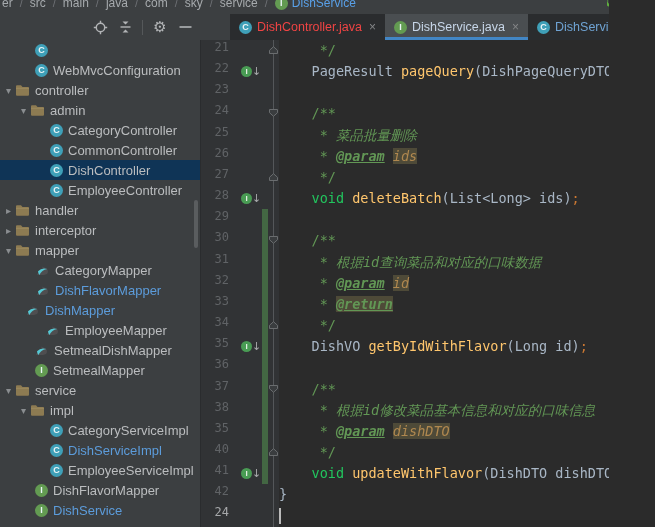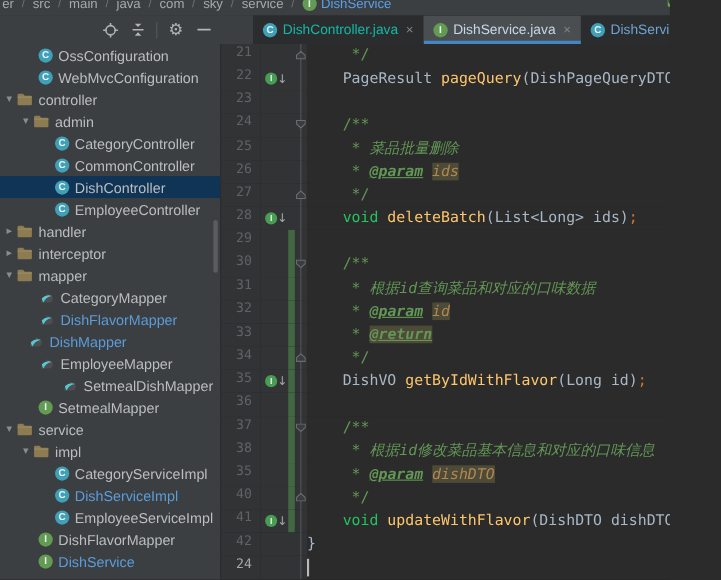--- a/index.html
+++ b/index.html
@@ -134,40 +134,39 @@
         <span class="tbicon">
           <svg width="13" height="4" viewBox="0 0 13 4">
             <path d="M0.5 2h12" stroke="#B2B4B6" stroke-width="1.6"></path>
           </svg>
         </span>
         <span class="sp"></span>
       </div>
     <div id="tabs">
         <div class="tab">
           <span class="ficon ic-class">C</span>
-          <span style="color: #14b8a6;">DishController.java</span>
+          <span style="color: #ef4444;">DishController.java</span>
           <span class="x">×</span>
         </div>
         <div class="tab active">
           <span class="ficon ic-interface">I</span>
           <span style="color: rgb(199, 214, 232);">DishService.java</span>
           <span class="x">×</span>
         </div>
         <div class="tab">
           <span class="ficon ic-class">C</span>
           <span style="color: rgb(111, 163, 211);">DishServiceImpl.java</span>
         </div>
       </div>
   </div>
   <div id="main">
     <div id="tree">
       <div id="treerows">
           <div class="trow" style="padding-left: 35px;">
             <span class="ficon ic-class">C</span>
-            <span class="lbl">OssConfiguration</span>
           </div>
           <div class="trow" style="padding-left: 35px;">
             <span class="ficon ic-class">C</span>
             <span class="lbl">WebMvcConfiguration</span>
           </div>
           <div class="trow" style="padding-left: 2px;">
             <span class="chev">▾</span>
             <span style="flex: 0 0 15px;">
               <svg width="15" height="12" viewBox="0 0 15 12">
                 <path d="M1 2.2Q1 1.2 2 1.2h4l1.5 1.9H13q1 0 1 1v6.7q0 1-1 1H2q-1 0-1-1Z" fill="#8D7B52"></path>
@@ -252,30 +251,30 @@
           </div>
           <div class="trow" style="padding-left: 25px;">
             <span style="flex: 0 0 15px;">
               <svg width="15" height="12" viewBox="0 0 15 12">
                 <path d="M2 11Q4 5.5 8 4.8L6.8 2.6 10 3.8Q13 4.8 13 7.6 13 10.8 8.8 11Z" fill="#4E4E50"></path>
                 <path d="M3 7.2Q7 3.2 12.2 5 9.2 5.2 7.2 7.2 5.4 9 4.4 11 3.2 9.2 3 7.2Z" fill="#55C8D4"></path>
               </svg>
             </span>
             <span class="lbl blue">DishMapper</span>
           </div>
-          <div class="trow" style="padding-left: 35px;">
+          <div class="trow" style="padding-left: 35px; margin-left: 10px;">
             <span style="flex: 0 0 15px;">
               <svg width="15" height="12" viewBox="0 0 15 12">
                 <path d="M2 11Q4 5.5 8 4.8L6.8 2.6 10 3.8Q13 4.8 13 7.6 13 10.8 8.8 11Z" fill="#4E4E50"></path>
                 <path d="M3 7.2Q7 3.2 12.2 5 9.2 5.2 7.2 7.2 5.4 9 4.4 11 3.2 9.2 3 7.2Z" fill="#55C8D4"></path>
               </svg>
             </span>
             <span class="lbl">EmployeeMapper</span>
           </div>
-          <div class="trow" style="padding-left: 56px;">
+          <div class="trow" style="padding-left: 34px;">
             <span style="flex: 0 0 15px;">
               <svg width="15" height="12" viewBox="0 0 15 12">
                 <path d="M2 11Q4 5.5 8 4.8L6.8 2.6 10 3.8Q13 4.8 13 7.6 13 10.8 8.8 11Z" fill="#4E4E50"></path>
                 <path d="M3 7.2Q7 3.2 12.2 5 9.2 5.2 7.2 7.2 5.4 9 4.4 11 3.2 9.2 3 7.2Z" fill="#55C8D4"></path>
               </svg>
             </span>
             <span class="lbl">SetmealDishMapper</span>
           </div>
           <div class="trow" style="padding-left: 35px;">
             <span class="ficon ic-interface">I</span>

